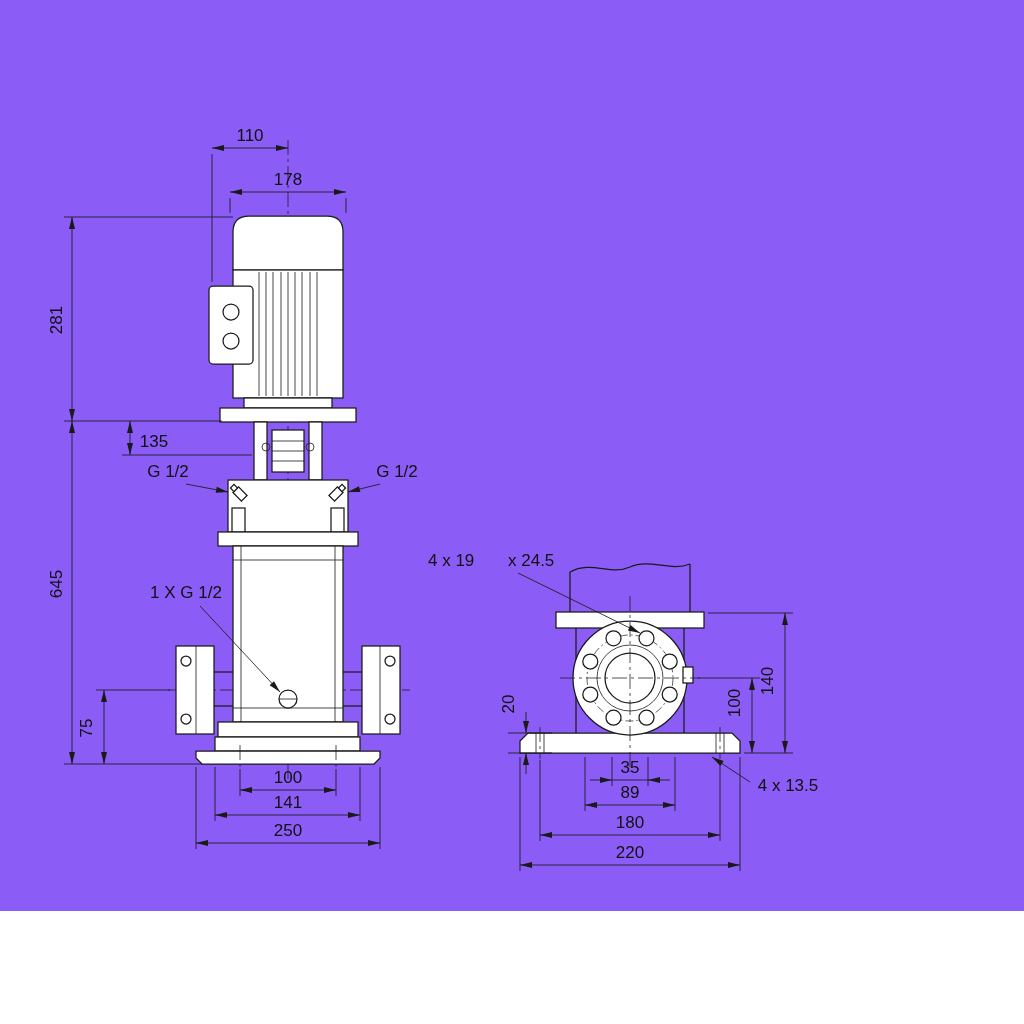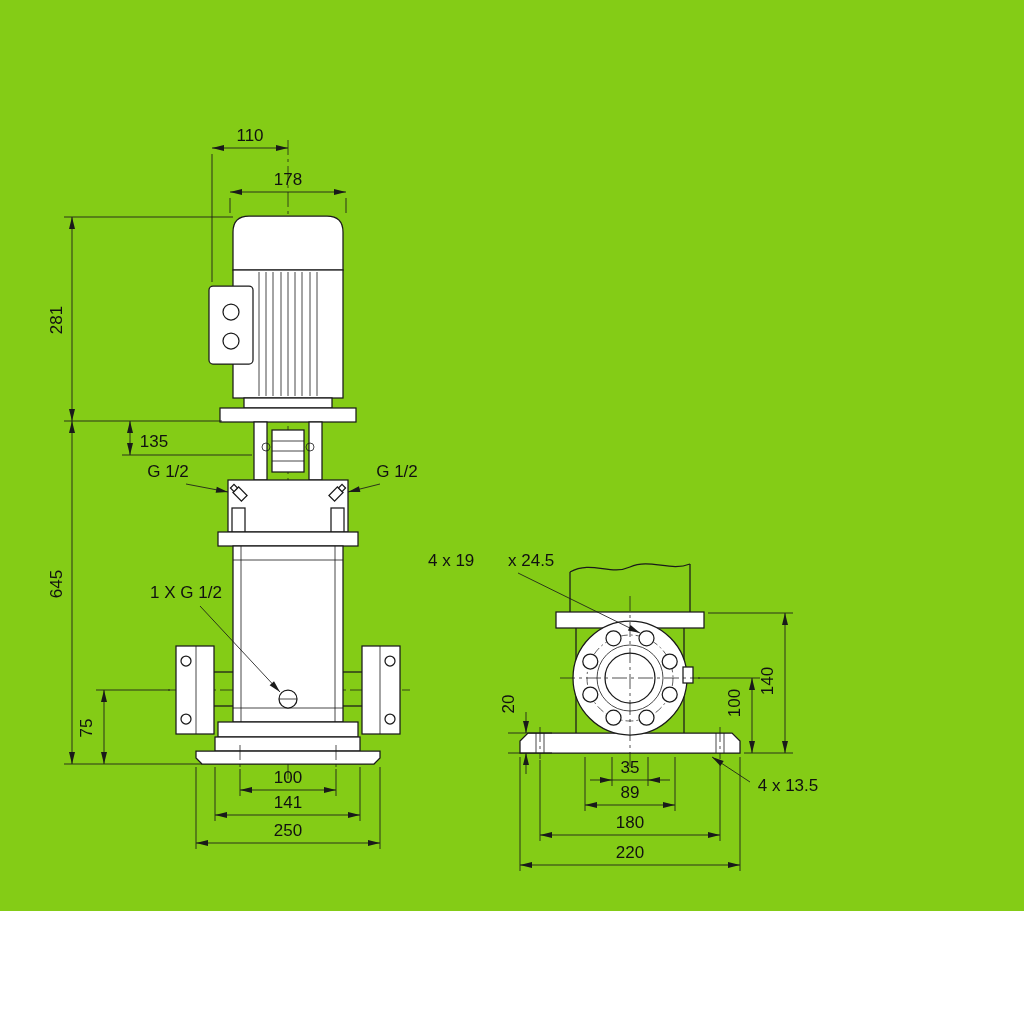--- a/index.html
+++ b/index.html
@@ -1,16 +1,16 @@
 <!DOCTYPE html>
 <html><head>
 <meta charset="utf-8">
 <style>
   html,body{margin:0;padding:0;background:#ffffff;}
-  .canvas{width:1024px;height:911px;background:#84cc16;position:relative;overflow:hidden;}
+  .canvas{width:1024px;height:911px;background:#8b5cf6;position:relative;overflow:hidden;}
   svg{display:block;}
   .white{fill:#ffffff;stroke:#1a1a1a;stroke-width:1.25;}
   .outline{fill:none;stroke:#1a1a1a;stroke-width:1.25;}
   .thin{fill:none;stroke:#1a1a1a;stroke-width:0.8;}
   .dim{fill:none;stroke:#1a1a1a;stroke-width:0.85;}
   .cl{fill:none;stroke:#1a1a1a;stroke-width:0.75;stroke-dasharray:15 4 3 4;}
   .clb{fill:none;stroke:#1a1a1a;stroke-width:0.7;stroke-dasharray:8 3 2 3;}
   .dimtxt{font-family:"Liberation Sans", sans-serif;font-size:17px;fill:#111111;}
 </style>
 </head>

